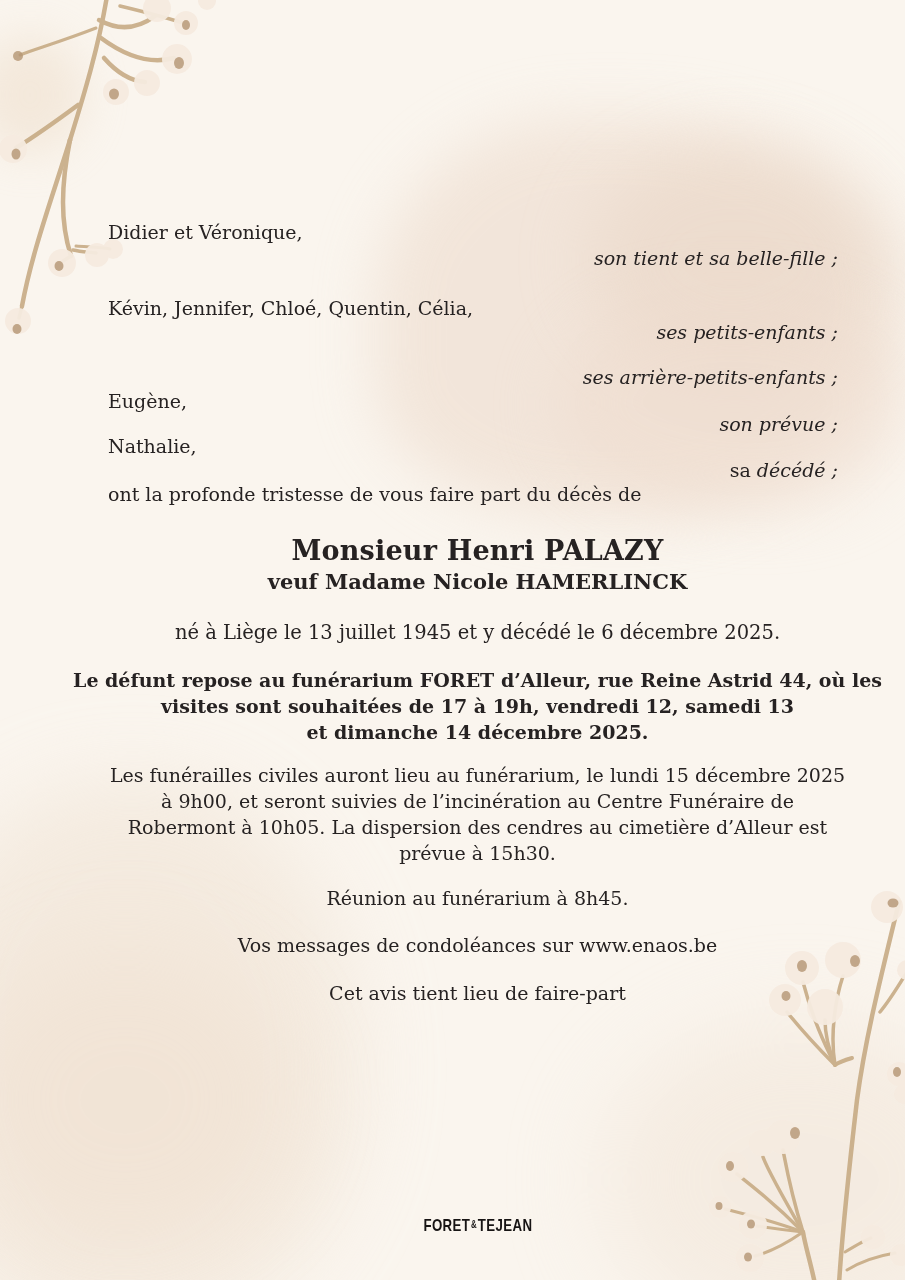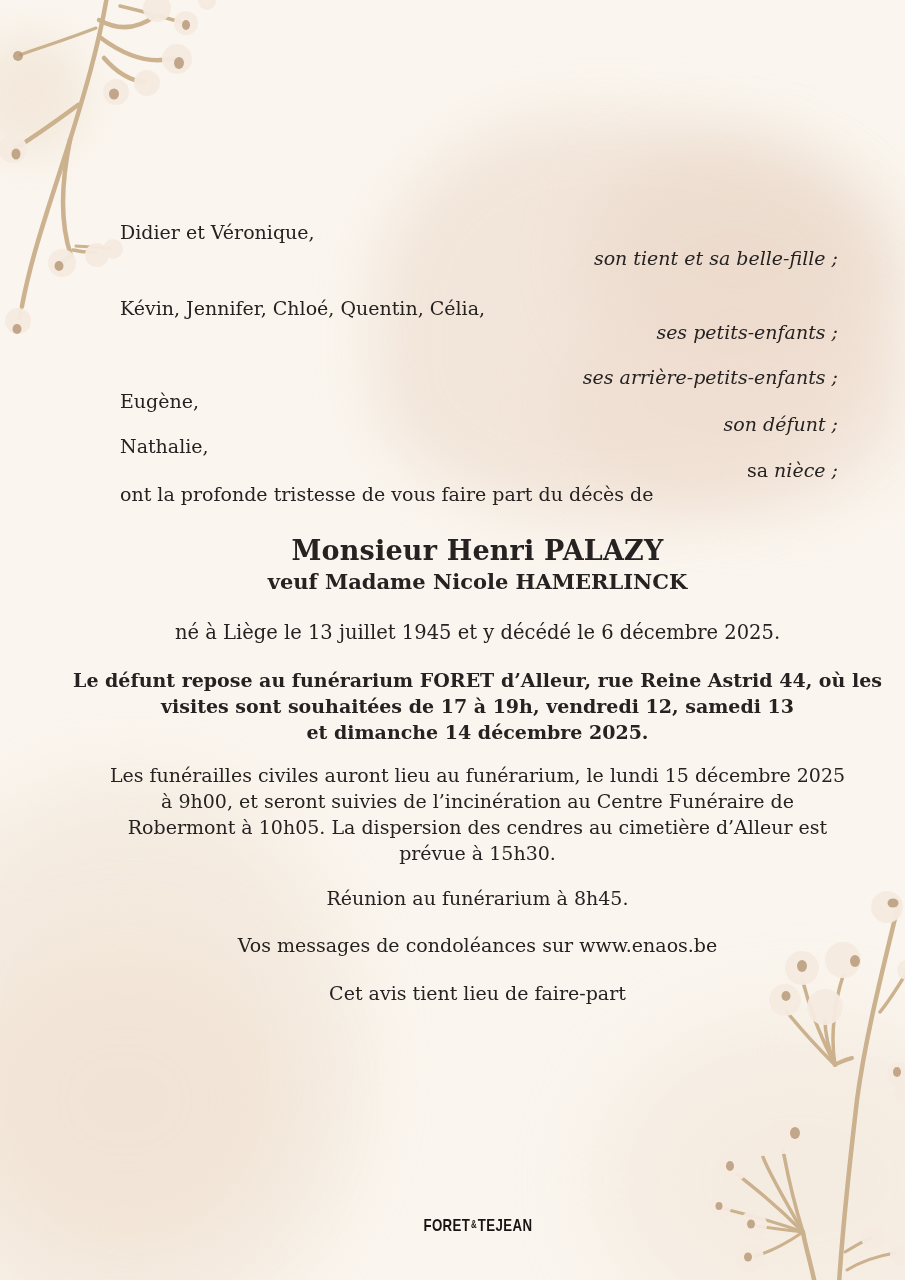--- a/index.html
+++ b/index.html
@@ -26,21 +26,21 @@
             filter:blur(40px);border-radius:50% 50% 55% 45% / 45% 55% 50% 50%;}
   .wash-bl2{left:-40px;top:950px;width:330px;height:300px;background:#eedccb;opacity:.4;
             filter:blur(45px);border-radius:50%;}
   .wash-br{left:600px;top:1020px;width:400px;height:320px;background:#f0e3d5;opacity:.5;
             filter:blur(45px);border-radius:50%;}
   
   .branch-tl{position:absolute;left:0;top:0;pointer-events:none;}
   .branch-br{position:absolute;right:0;top:860px;pointer-events:none;}
   
   .tline{position:absolute;font-size:19px;line-height:24px;white-space:nowrap;}
-  .fam-left{left:120px;text-align:right;}
+  .fam-left{left:108px;text-align:right;}
   .fam-right{right:67px;text-align:right;font-style:italic;}
   .fam-right .roman{font-style:normal;}
   .fl0{top:220px}.fl1{top:296px}.fl2{top:343px}.fl3{top:389px}.fl4{top:434px}
   .fr0{top:246px}.fr1{top:320px}.fr2{top:365px}.fr3{top:412px}.fr4{top:458px}
   .intro{top:482px}
   .centered{position:absolute;left:0;width:100%;padding-left:50px;box-sizing:border-box;
             text-align:center;font-size:19px;line-height:26px;}
   .deceased-name{top:536px;font-size:27px;font-weight:700;line-height:30px;letter-spacing:.2px;}
   .spouse{top:570px;font-size:21px;font-weight:700;line-height:24px;}
   .life{top:620px;font-size:19.5px;}
@@ -163,25 +163,25 @@
 
   <div class="tline fam-left fl0">Didier et Véronique,</div>
   <div class="tline fam-right fr0">son tient et sa belle-fille ;</div>
 
   <div class="tline fam-left fl1">Kévin, Jennifer, Chloé, Quentin, Célia,</div>
   <div class="tline fam-right fr1">ses petits-enfants ;</div>
 
   <div class="tline fam-right fr2">ses arrière-petits-enfants ;</div>
 
   <div class="tline fam-left fl3">Eugène,</div>
-  <div class="tline fam-right fr3">son défunt ;</div>
+  <div class="tline fam-right fr3">son prévue ;</div>
 
   <div class="tline fam-left fl4">Nathalie,</div>
   <div class="tline fam-right fr4">
-    <span class="roman">sa </span><span>nièce ;</span>
+    <span class="roman">sa </span><span>décédé ;</span>
   </div>
 
   <div class="tline fam-left intro">ont la profonde tristesse de vous faire part du décès de</div>
 
   <div class="centered deceased-name">Monsieur Henri PALAZY</div>
   <div class="centered spouse">veuf Madame Nicole HAMERLINCK</div>
   <div class="centered life">né à Liège le 13 juillet 1945 et y décédé le 6 décembre 2025.</div>
 
   <div class="centered para para1">Le défunt repose au funérarium FORET d’Alleur, rue Reine Astrid 44, où les
 visites sont souhaitées de 17 à 19h, vendredi 12, samedi 13

